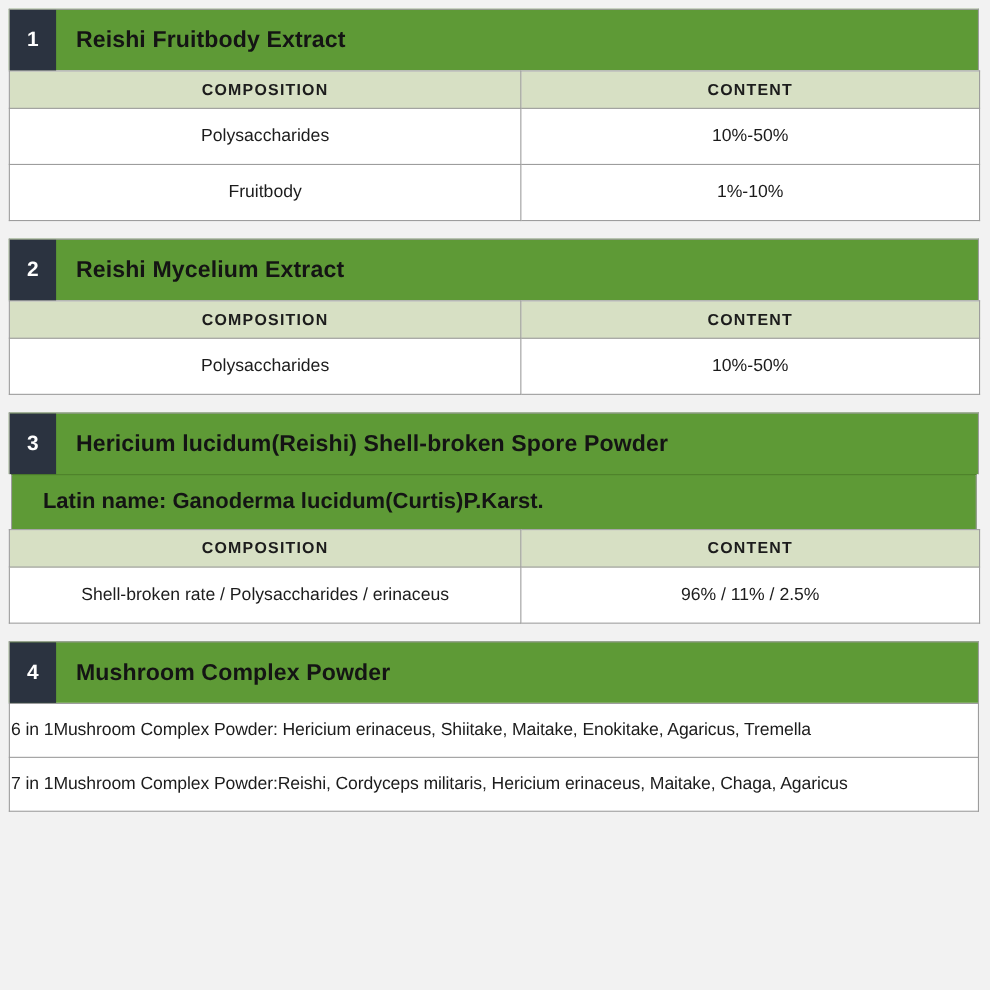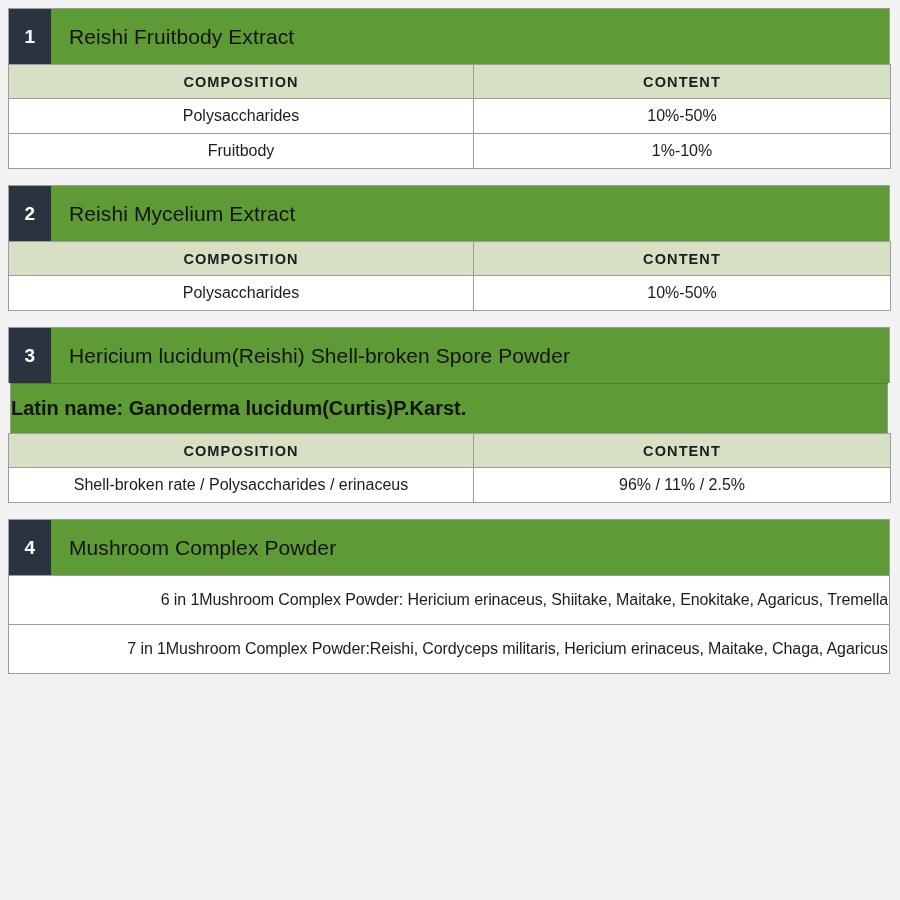--- a/index.html
+++ b/index.html
@@ -41,69 +41,70 @@
     font-weight: 600;
     letter-spacing: .3px;
   }
   .title-text {
     flex: 1;
     display: flex;
     align-items: center;
     padding-left: 18px;
     color: #141414;
     font-size: 21px;
-    font-weight: 400;
+    font-weight: 700;
     letter-spacing: .1px;
   }
 
   
   .latin-bar {
     margin-left: 2px;
     width: 878px;
     height: 50px;
     background: #5e9a36;
     border: 1px solid #9d9d9d;
     border-top: 1px solid #4d8029;
     border-bottom: none;
     display: flex;
     align-items: center;
+    padding-left: 28px;
     color: #141414;
     font-size: 20px;
     font-weight: 700;
   }
 
   
   table.tbl {
     width: 882px;
     border-collapse: collapse;
     table-layout: fixed;
     background: #ffffff;
   }
   table.tbl th, table.tbl td {
     border: 1px solid #9d9d9d;
-    height: 35px;
+    height: 51px;
     text-align: center;
     vertical-align: middle;
     color: #1c1c1c;
     font-weight: 400;
   }
   table.tbl th {
     background: #d7e0c4;
     font-size: 14.5px;
     font-weight: 600;
     letter-spacing: 1.1px;
     height: 34px;
   }
   table.tbl td { font-size: 16px; }
   col.c-comp { width: 465px; }
   col.c-cont { width: 417px; }
 
   
   table.tbl.plain td.fullrow {
-    text-align: right;
+    text-align: left;
     font-size: 16px;
     height: 49px;
     letter-spacing: -.1px;
   }
 </style>
 </head>
 <body>
 
 <div id="page">
 

